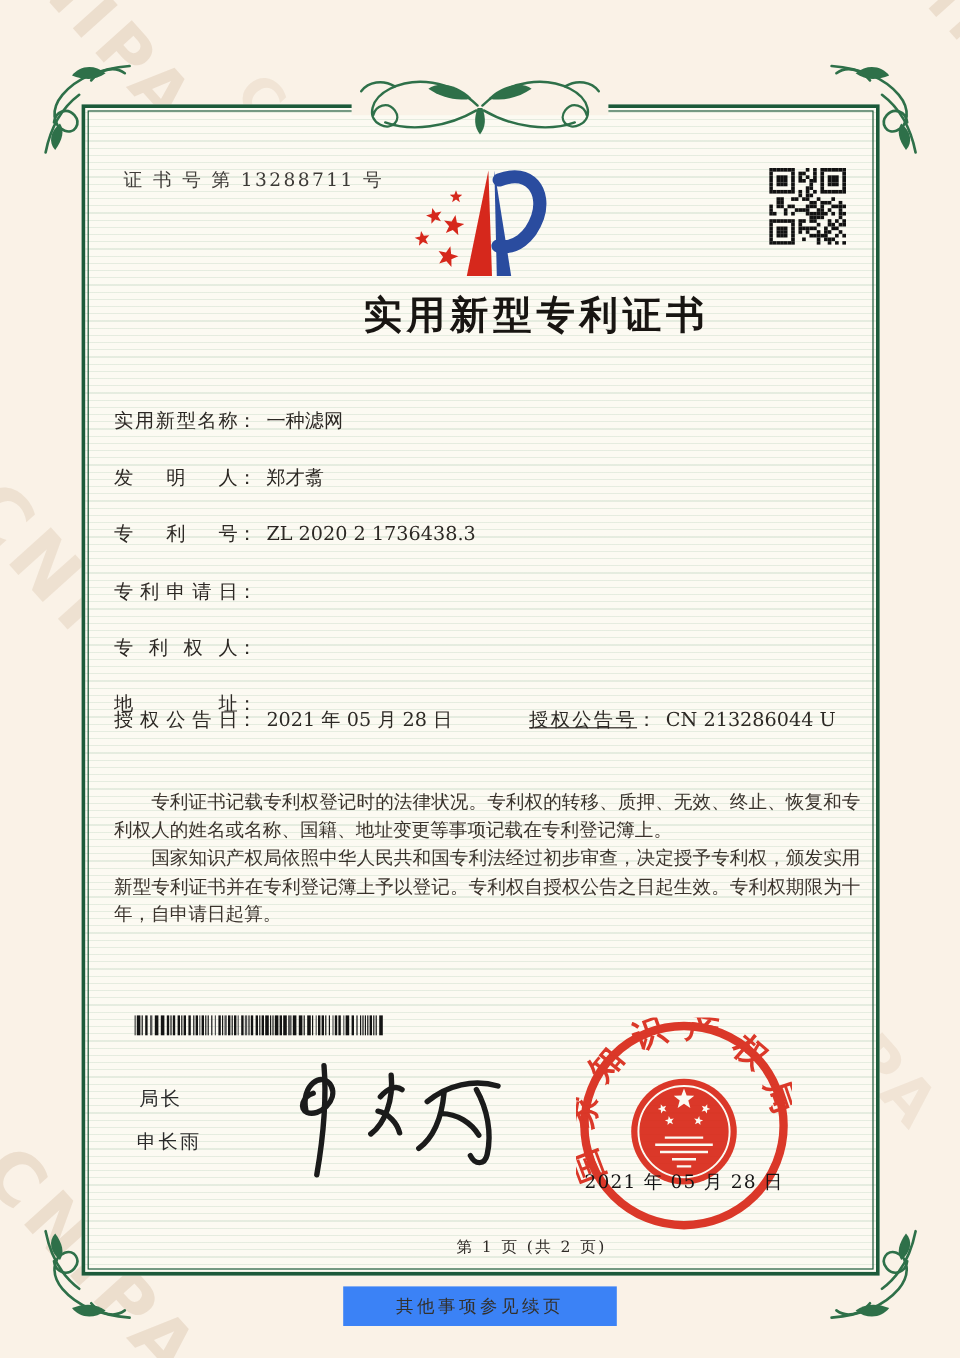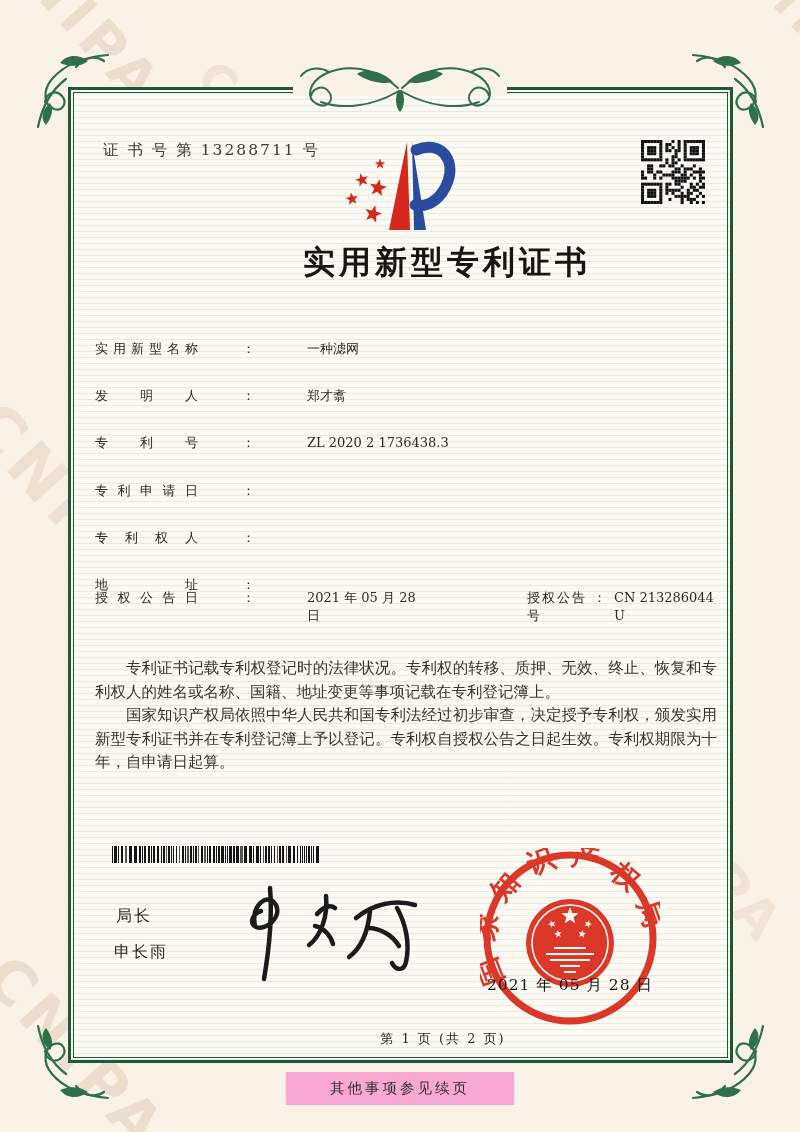--- a/index.html
+++ b/index.html
@@ -38,31 +38,31 @@
     position:absolute;left:103px;top:140px;font-size:15.5px;letter-spacing:2px;color:#3d3a37;
   }
   .logo{position:absolute;left:340px;top:138px;width:122px;height:96px;}
   .qr{position:absolute;left:641px;top:140px;width:64px;height:64px;}
   .doc-title{
     position:absolute;left:68px;top:241px;width:758px;text-align:center;
     font-size:32px;font-weight:700;letter-spacing:4px;color:#181512;
   }
   .frow{
     position:absolute;left:95px;width:620px;display:flex;align-items:flex-start;
-    font-size:13px;line-height:1.35;color:#2c2824;gap:44px;
+    font-size:16px;line-height:1.35;color:#2c2824;
   }
   .flabel{
     display:inline-block;width:103px;flex:0 0 103px;
     text-align:justify;text-align-last:justify;
   }
   .fcolon{flex:0 0 auto;margin-right:8px;}
   .fvalue{flex:0 1 auto;}
   .addr-val{width:476px;}
   .pair2{margin-left:64px;display:flex;align-items:flex-start;}
-  .pair2 .flabel2{letter-spacing:2px;}
+  .pair2 .flabel2{letter-spacing:2px;text-decoration:underline;}
   .paragraphs{
     position:absolute;left:95px;top:657px;width:622px;
     font-size:15.5px;line-height:23.6px;color:#3a332c;text-align:justify;
   }
   .paragraphs p{margin:0;text-indent:2em;}
   .barcode{position:absolute;left:112px;top:846px;width:208px;height:17px;}
   .sig-title{
     position:absolute;left:116px;top:906px;
     font-family:"DejaVu Sans","Liberation Sans",sans-serif;
     font-size:16px;color:#2a2a2a;letter-spacing:2px;
@@ -77,21 +77,21 @@
   .seal-date{
     position:absolute;left:480px;top:975px;width:180px;text-align:center;
     font-size:15.5px;color:#141414;letter-spacing:1px;white-space:nowrap;
   }
   .page-info{
     position:absolute;left:68px;top:1030px;width:750px;text-align:center;
     font-size:13px;color:#2e2a26;letter-spacing:2px;
   }
   .cont-note{
     position:absolute;left:50%;top:1072px;transform:translateX(-50%);
-    background:#f9a8d4;padding:7px 44px;
+    background:#3b82f6;padding:7px 44px;
     font-size:14.5px;color:#33302b;letter-spacing:3px;white-space:nowrap;
   }
 </style>
 </head>
 <body>
 
 <div class="watermark" style="left:-34px;top:-18px;font-size:56px;">CNIPA</div>
 <div class="watermark" style="left:688px;top:-30px;font-size:50px;">CNIPA</div>
 <div class="watermark" style="left:175px;top:112px;font-size:46px;color:rgba(204,176,146,0.20);">CNIPA</div>
 <div class="watermark" style="left:468px;top:325px;font-size:54px;color:rgba(204,176,146,0.22);">CNIPA</div>

